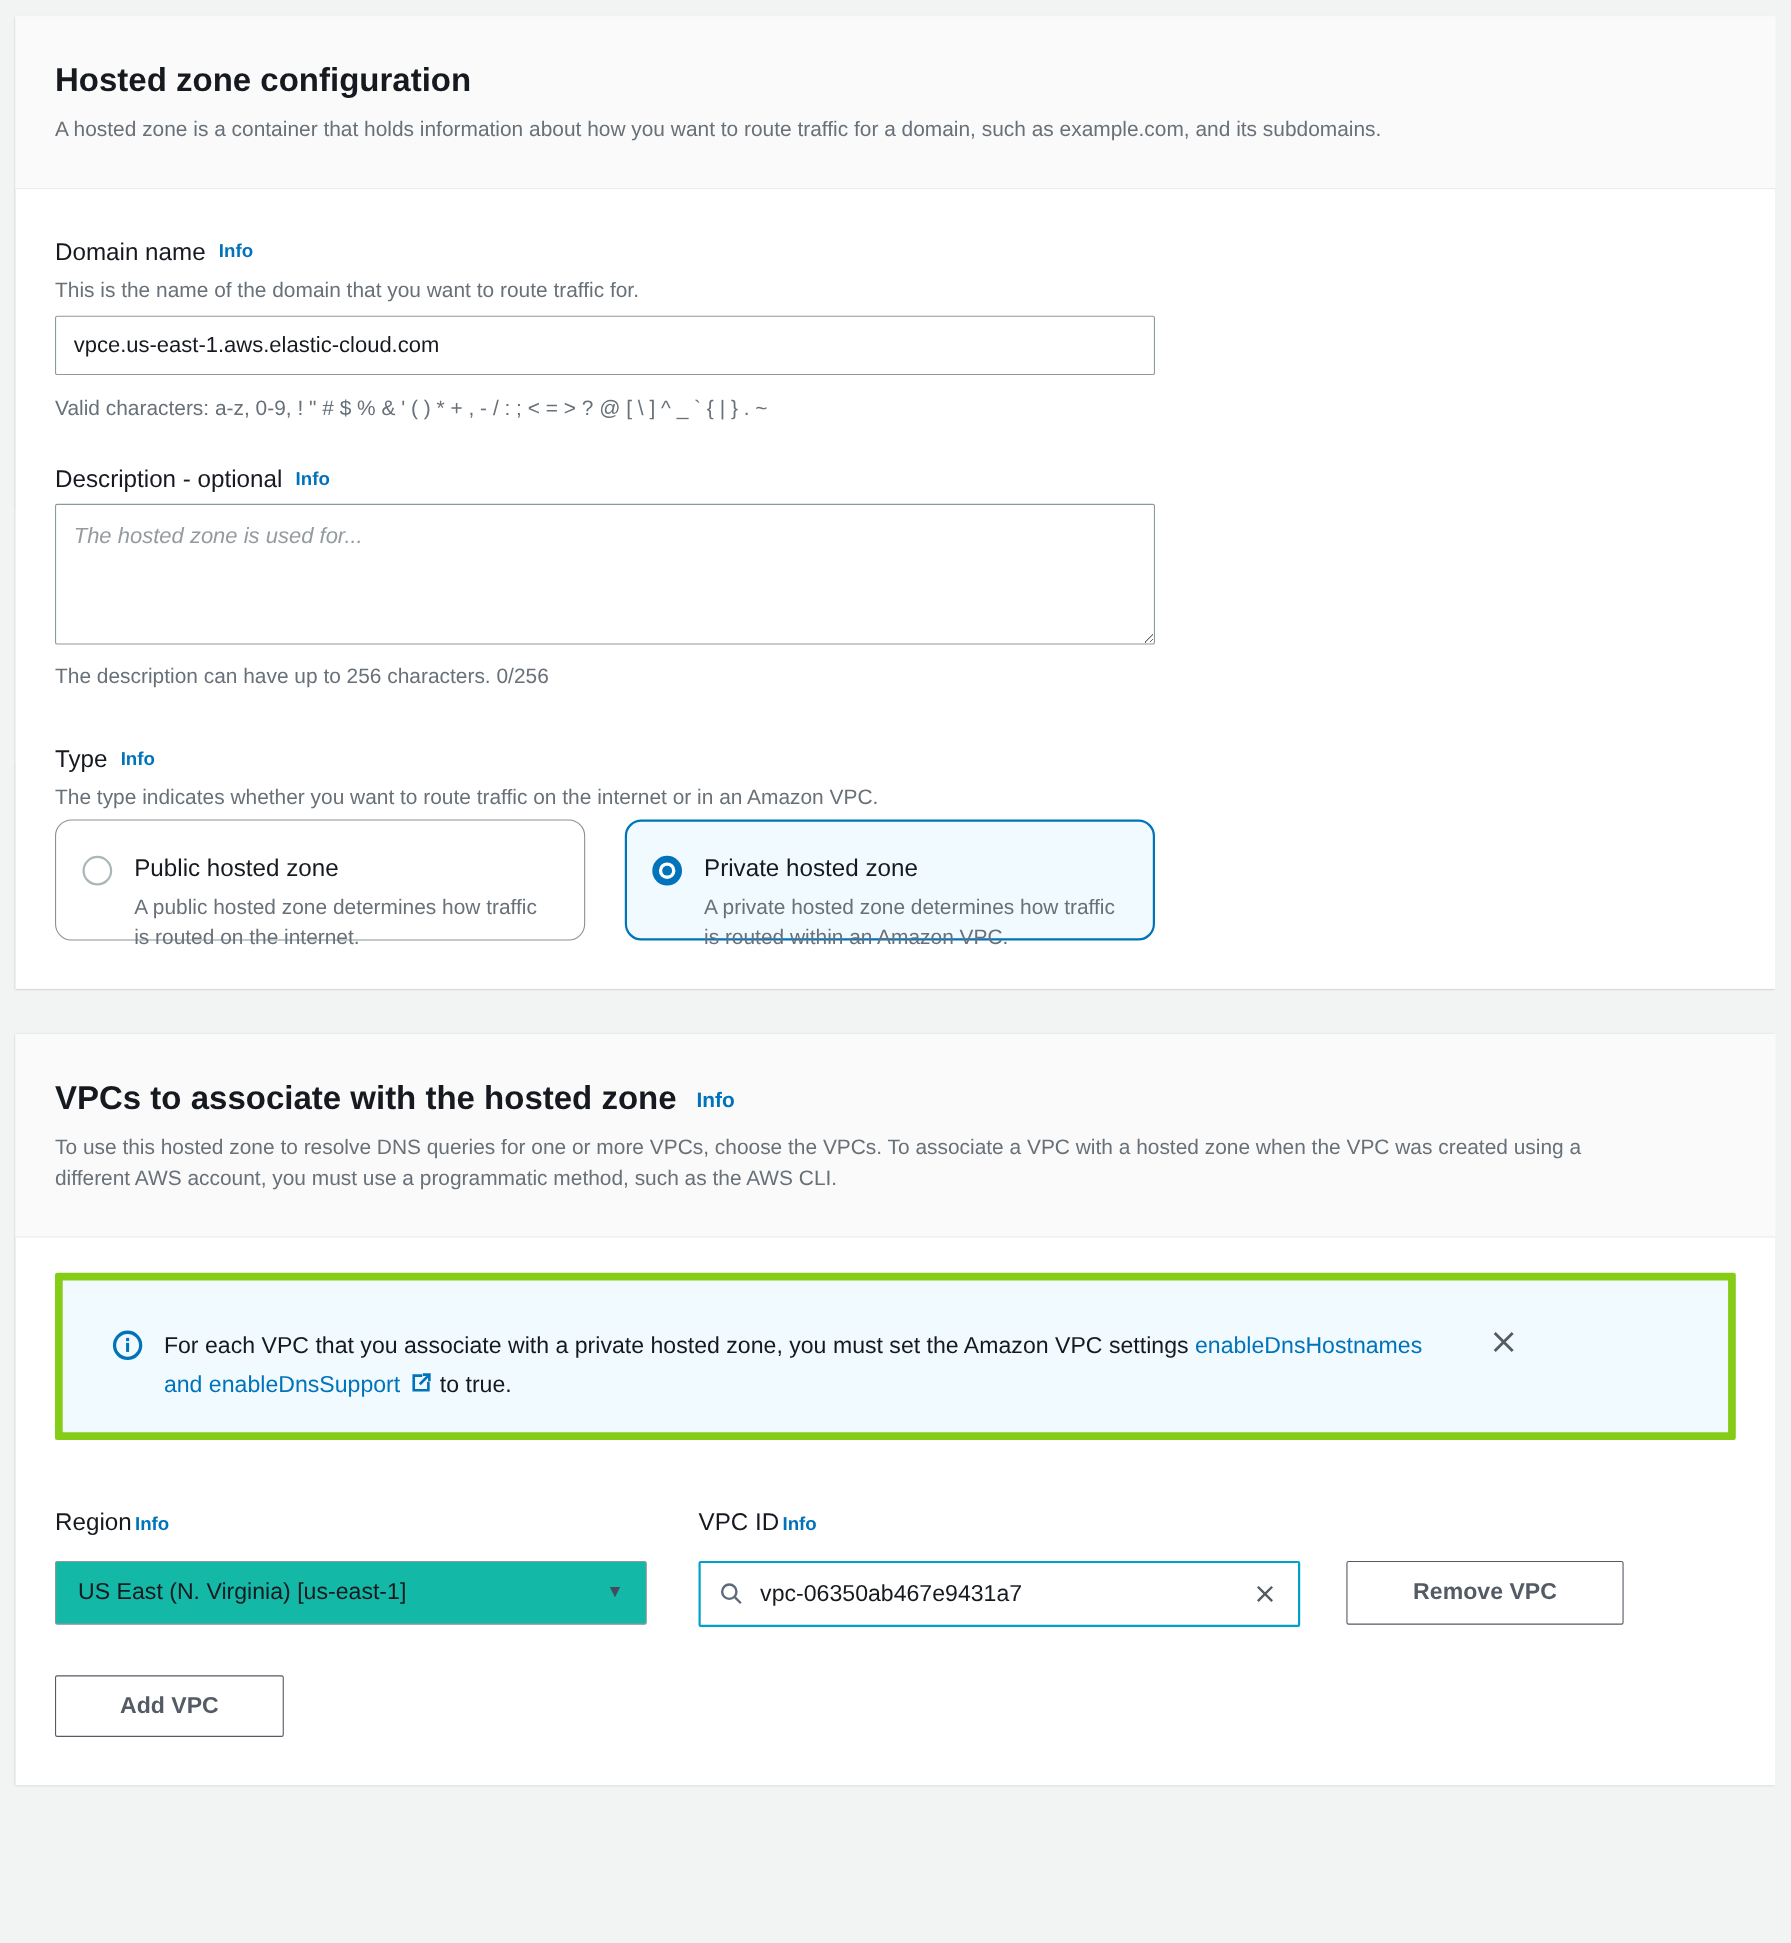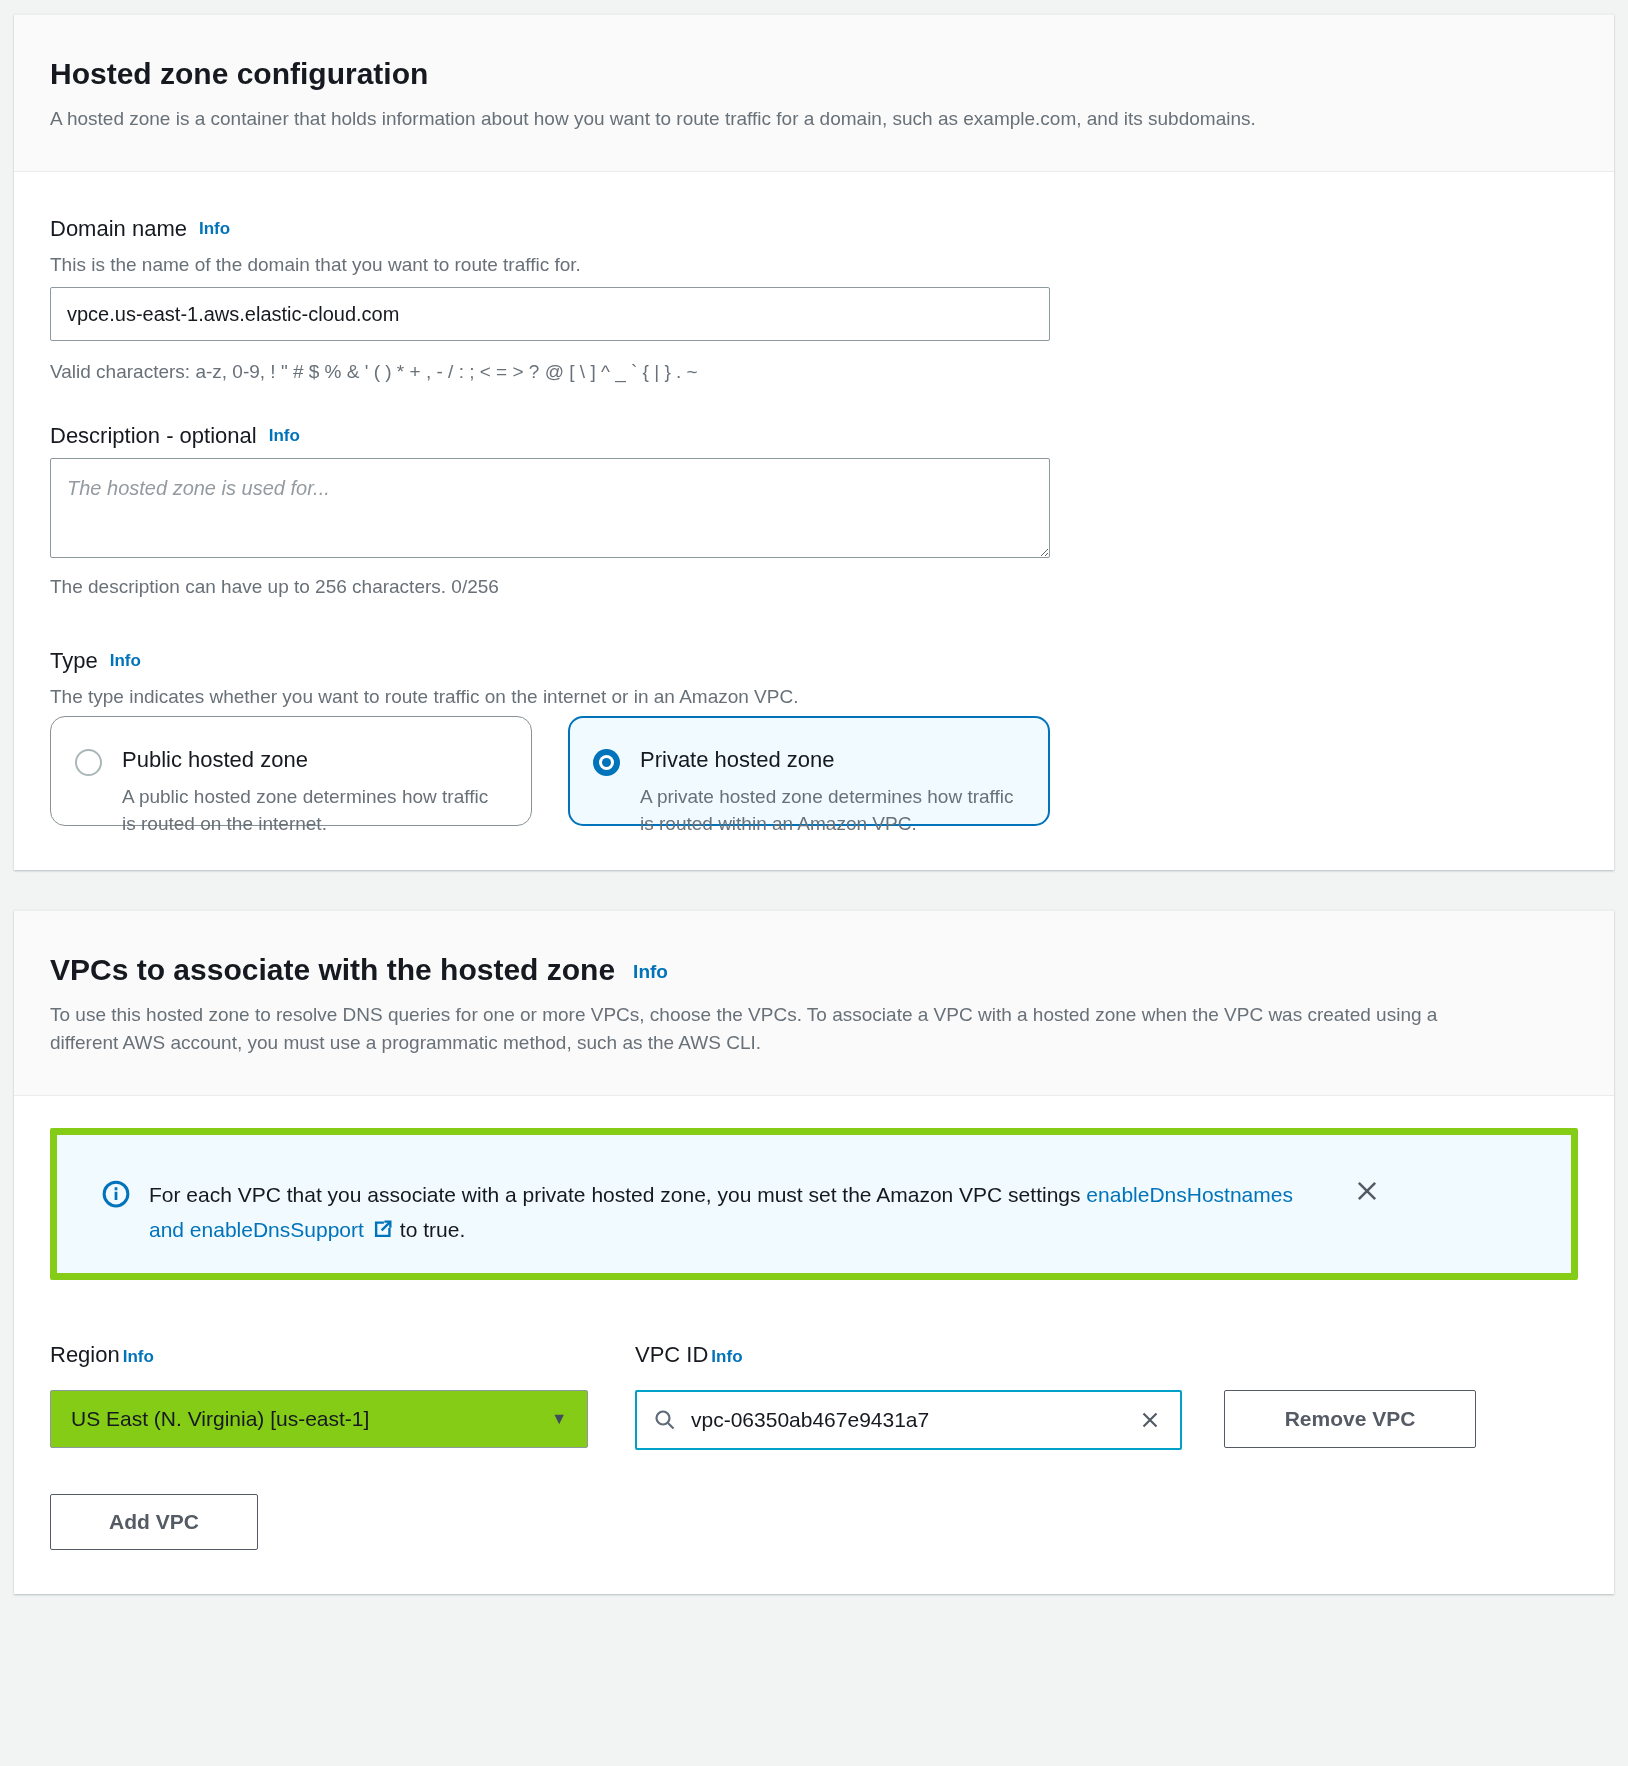--- a/index.html
+++ b/index.html
@@ -69,21 +69,21 @@
   .constraint {
     margin-top: 20px;
     font-size: 19px;
     color: #687078;
   }
   .section-gap-1 { margin-top: 40px; }
   .section-gap-2 { margin-top: 50px; }
   textarea.desc-input {
     margin-top: 9px;
     width: 1000px;
-    height: 100px;
+    height: 128px;
     border: 1px solid #8d989f;
     border-radius: 2px;
     font-size: 20px;
     font-family: "Liberation Sans", "DejaVu Sans", sans-serif;
     color: #16191f;
     padding: 18px 16px;
     resize: both;
     background: #fff;
   }
   textarea.desc-input::placeholder { color: #949ba0; font-style: italic; }
@@ -151,21 +151,21 @@
   }
 
   
   .vpc-fields-row { display: flex; margin-top: 62px; }
   .col-label-row { display: flex; align-items: baseline; gap: 3px; height: 26px; text-align: right; }
   .col-controls { margin-top: 22px; }
   .select-box {
     width: 538px; height: 58px;
     border: 1px solid #8d989f;
     border-radius: 2px;
-    background: #84cc16;
+    background: #14b8a6;
     display: flex; align-items: center;
     padding: 0 20px;
     font-size: 21px; color: #16191f;
     cursor: pointer;
     justify-content: space-between;
   }
   .select-box .select-value { flex: 1 1 auto; }
   .select-caret { font-size: 16px; color: #414d5c; margin-left: 12px; }
   .col-region { width: 585px; }
   .col-vpc { width: 589px; }

